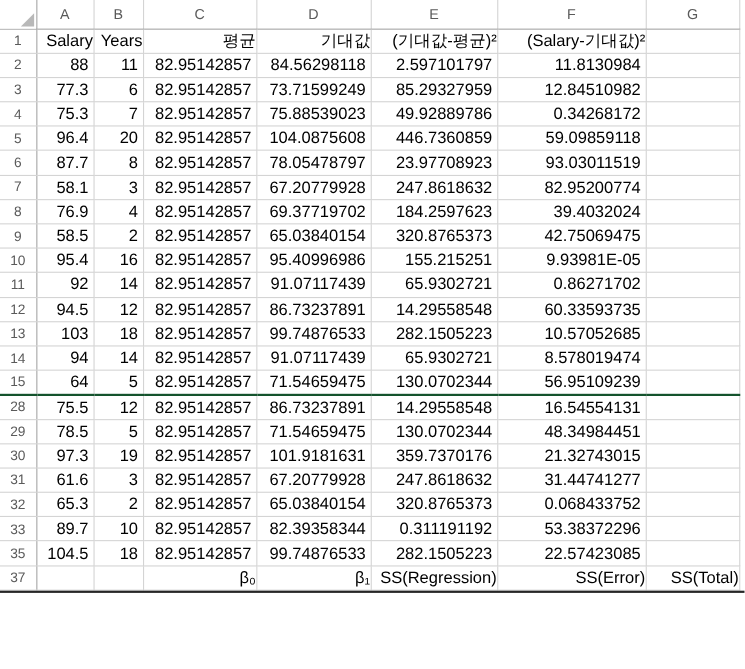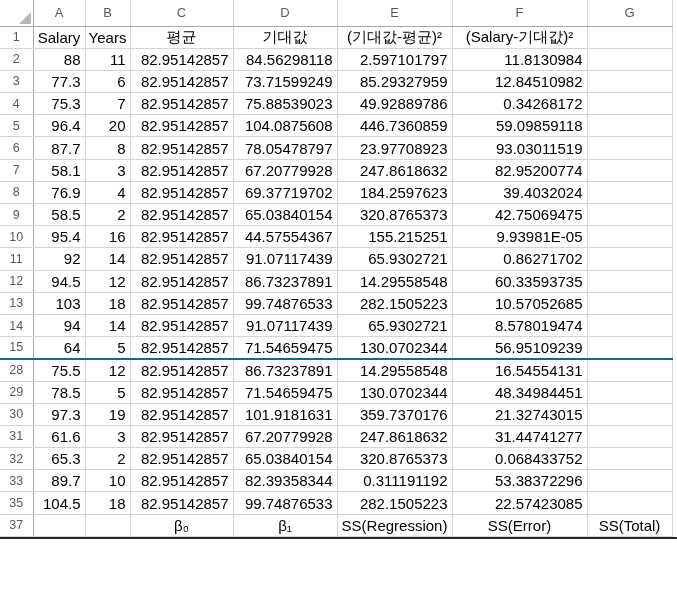--- a/index.html
+++ b/index.html
@@ -60,23 +60,23 @@
     border-right: 1px solid #a6a6a6;
     border-bottom: 1px solid #d4d4d4;
   }
   
   td {
     color: #000000;
     font-size: 15px;
     background: #ffffff;
   }
   td.num { text-align: right; padding-right: 4px; }
-  td.center { text-align: center; }
-  
-  tr.hidden-break th, tr.hidden-break td { border-top: 2px solid #0369a1; }
+  td.center { text-align: right; }
+  
+  tr.hidden-break th, tr.hidden-break td { border-top: 2px solid #14532d; }
   
   .bottom-edge {
     width: 677px;
     height: 2px;
     background: #262626;
   }
 </style>
 </head>
 <body>
 
@@ -195,21 +195,21 @@
           <td class="num">65.03840154</td>
           <td class="num">320.8765373</td>
           <td class="num">42.75069475</td>
           <td class="num"></td>
         </tr>
         <tr>
           <th>10</th>
           <td class="num">95.4</td>
           <td class="num">16</td>
           <td class="num">82.95142857</td>
-          <td class="num">44.57554367</td>
+          <td class="num">95.40996986</td>
           <td class="num">155.215251</td>
           <td class="num">9.93981E-05</td>
           <td class="num"></td>
         </tr>
         <tr>
           <th>11</th>
           <td class="num">92</td>
           <td class="num">14</td>
           <td class="num">82.95142857</td>
           <td class="num">91.07117439</td>

